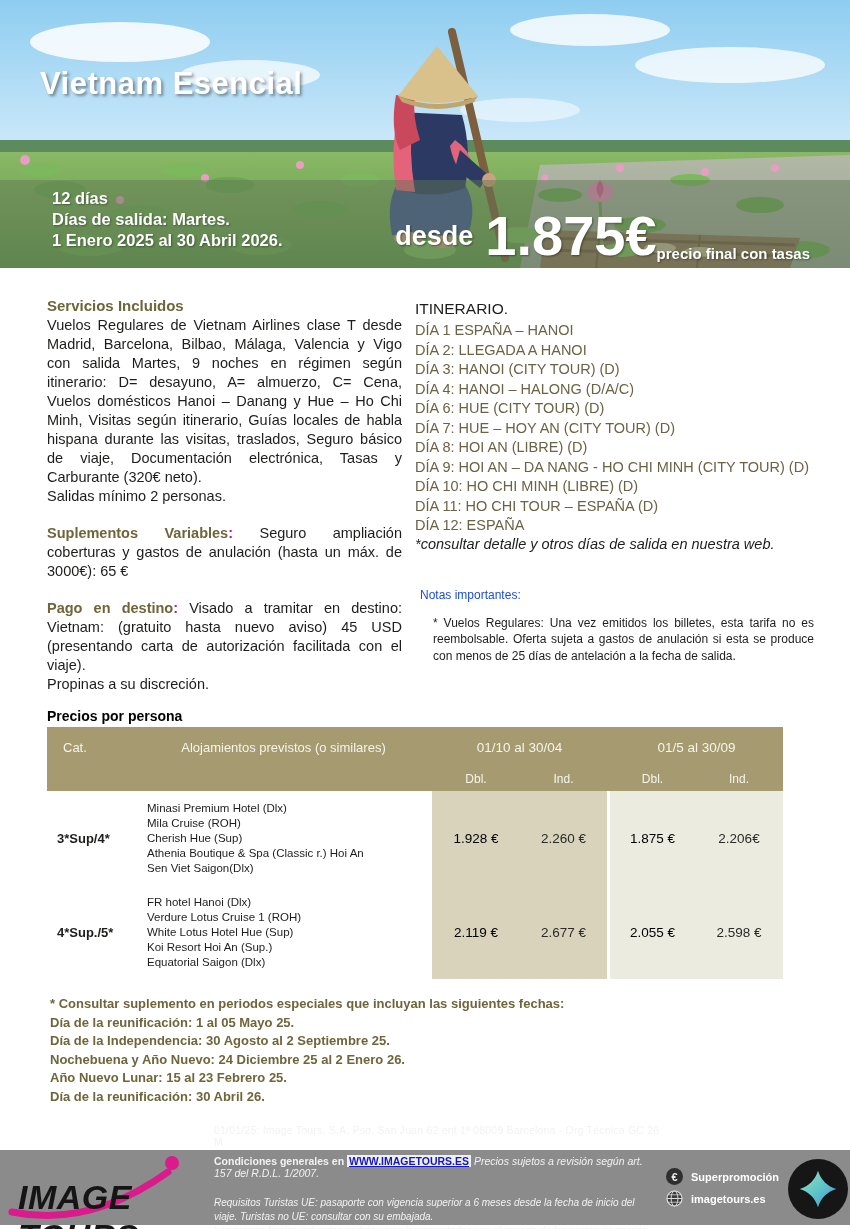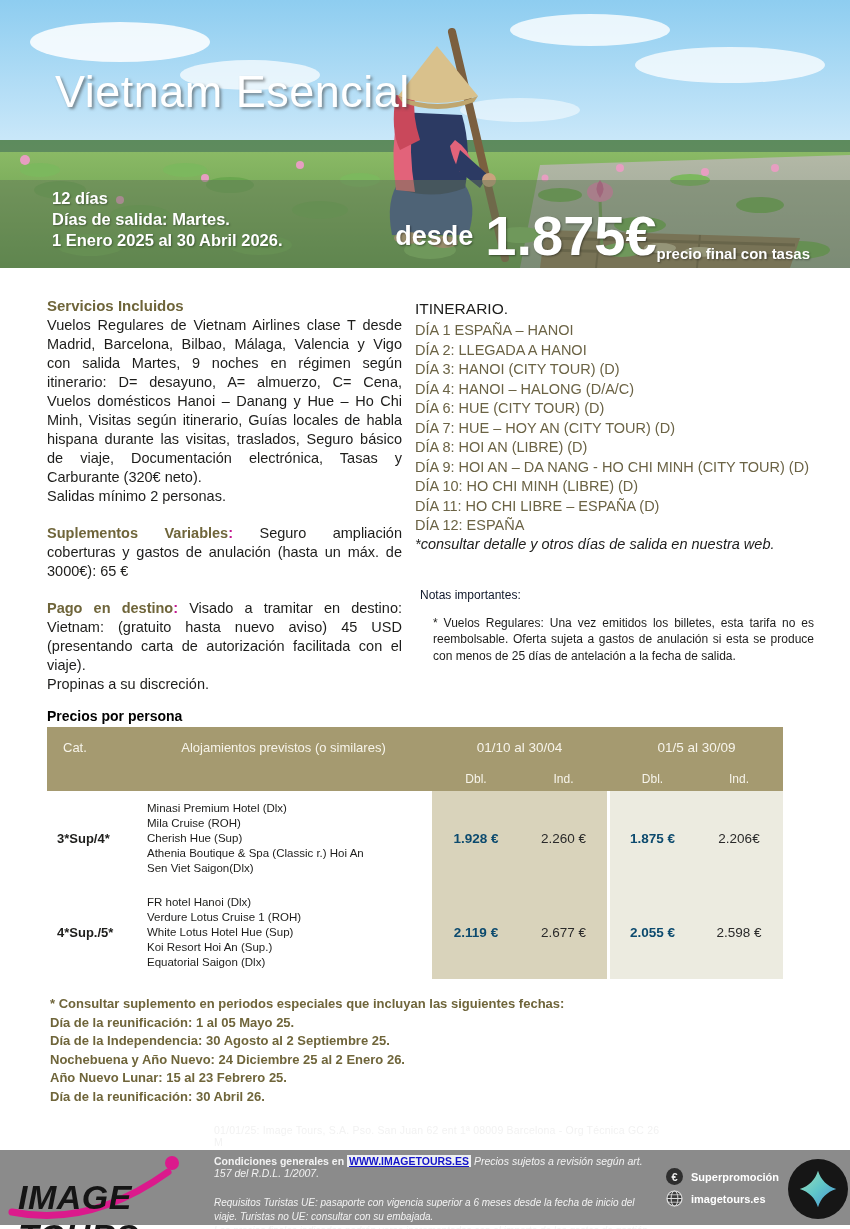--- a/index.html
+++ b/index.html
@@ -3,21 +3,21 @@
 <meta charset="utf-8">
 <style>
   html,body{margin:0;padding:0;background:#ffffff;}
   *{box-sizing:border-box;}
   body{font-family:"Liberation Sans", sans-serif;}
   #page{position:relative;width:850px;height:1229px;margin:0 auto;background:#fff;overflow:hidden;}
 
   
   .hero{position:absolute;left:0;top:0;width:850px;height:268px;overflow:hidden;}
   .hero svg{position:absolute;left:0;top:0;}
-  .hero-title{position:absolute;left:55px;top:66px;font-size:45px;font-weight:400;color:#ffffff;
+  .hero-title{position:absolute;left:40px;top:66px;font-size:31px;font-weight:700;color:#ffffff;
     letter-spacing:.5px;text-shadow:2px 2px 3px rgba(60,60,60,.55);}
   .hero-band{position:absolute;left:0;top:180px;width:850px;height:88px;
     background:rgba(98,118,88,.48);}
   .hero-info{position:absolute;left:52px;top:8px;color:#fff;font-weight:700;font-size:16.5px;
     line-height:21px;text-shadow:1px 1px 2px rgba(0,0,0,.35);}
   .hero-price{position:absolute;right:40px;bottom:6px;display:flex;align-items:flex-end;
     color:#fff;text-shadow:1px 1px 2px rgba(0,0,0,.4);}
   .hero-price .desde{font-size:27px;font-weight:700;margin:0 12px 10px 0;}
   .price-col{display:flex;flex-direction:row;align-items:flex-end;}
   .price-big{font-size:56px;font-weight:700;line-height:52px;}
@@ -28,21 +28,21 @@
   .col-right{position:absolute;left:415px;top:300px;width:415px;color:#1d1d1b;}
   .h-olive{color:#6f653a;font-weight:700;font-size:15px;margin:0 0 2px 0;}
   .body-text{font-size:14.5px;line-height:19px;text-align:justify;margin:0;}
   .lbl-olive{color:#6f653a;font-weight:700;}
   .colon-pink{color:#c3188f;font-weight:700;}
   .spacer18{height:18px;}
   .itin-title{font-size:15.5px;font-weight:400;color:#1d1d1b;margin:0 0 3px 0;}
   .itin-list div{color:#6b6345;font-size:14.5px;line-height:19.5px;}
   .itin-note{font-style:italic;font-size:14.5px;color:#1d1d1b;margin-top:0;}
   .notes-block{margin-top:36px;padding-left:5px;width:412px;}
-  .notes-h{font-size:12px;margin:0 0 2px 0;color:#0f172a;}
+  .notes-h{font-size:12px;margin:0 0 2px 0;color:#1d4ed8;}
   .notes-b{font-size:12px;line-height:16.5px;text-align:justify;margin:13px;color:#1d1d1b;}
 
   
   .pricing{position:absolute;left:47px;top:708px;width:736px;}
   .pricing-title{font-size:14px;font-weight:700;color:#000;margin:0 0 3px 0;}
   .tbl-header{background:#a59a70;color:#f7f4ea;}
   .tbl-grid{display:grid;grid-template-columns:88px 297px 88px 87px 3px 85px 88px;}
   .hr1{height:40px;align-items:center;}
   .hr2{height:24px;align-items:center;}
   .hcat{padding-left:16px;font-size:13px;}
@@ -51,21 +51,21 @@
   .hperiod2{grid-column:6/8;text-align:center;font-size:13.5px;}
   .hsub{text-align:center;font-size:12px;}
   .tbl-body{position:relative;}
   .strip1{position:absolute;left:385px;top:0;width:175px;height:100%;background:#d9d3bb;}
   .strip2{position:absolute;left:563px;top:0;width:173px;height:100%;background:#ecebe0;}
   .trow{position:relative;padding:10px 0 9px 0;}
   .tcat{padding-left:10px;align-self:center;font-weight:700;font-size:13px;color:#1d1d1b;}
   .thotels{padding-left:12px;align-self:center;}
   .thotels div{font-size:11.5px;line-height:15px;color:#1d1d1b;}
   .tprice{align-self:center;text-align:center;font-size:13.5px;color:#2a2a2a;}
-  .tprice.bold{font-weight:700;color:#0c4a6e;}
+  .tprice.bold{font-weight:400;color:#000000;}
 
   
   .special{position:absolute;left:50px;top:995px;width:620px;color:#6f653a;font-weight:700;
     font-size:13px;line-height:18.5px;}
   .special .sp-h{margin-bottom:0;}
 
   
   .footer{position:absolute;left:0;top:1150px;width:850px;height:75px;background:#8b8b8b;
     display:flex;align-items:center;}
   .logo-wrap{position:relative;width:200px;height:75px;flex:0 0 auto;}
@@ -216,21 +216,21 @@
     <div class="itin-list">
         <div class="itin-day">DÍA 1  ESPAÑA – HANOI</div>
         <div class="itin-day">DÍA 2: LLEGADA A HANOI</div>
         <div class="itin-day">DÍA 3: HANOI (CITY TOUR) (D)</div>
         <div class="itin-day">DÍA 4: HANOI – HALONG (D/A/C)</div>
         <div class="itin-day">DÍA 6: HUE (CITY TOUR) (D)</div>
         <div class="itin-day">DÍA 7: HUE – HOY AN (CITY TOUR) (D)</div>
         <div class="itin-day">DÍA 8: HOI AN (LIBRE) (D)</div>
         <div class="itin-day">DÍA 9: HOI AN – DA NANG - HO CHI MINH (CITY TOUR) (D)</div>
         <div class="itin-day">DÍA 10: HO CHI MINH (LIBRE) (D)</div>
-        <div class="itin-day">DÍA 11: HO CHI LIBRE – ESPAÑA (D)</div>
+        <div class="itin-day">DÍA 11: HO CHI TOUR – ESPAÑA (D)</div>
         <div class="itin-day">DÍA 12: ESPAÑA</div>
       </div>
     <div class="itin-note">*consultar detalle y otros días de salida en nuestra web.</div>
     <div class="notes-block">
       <p class="notes-h">Notas importantes:</p>
       <p class="notes-b">* Vuelos Regulares: Una vez emitidos los billetes, esta tarifa no es reembolsable. Oferta sujeta a gastos de anulación si esta se produce con menos de 25 días de antelación a la fecha de  salida.</p>
     </div>
   </div>
 
   <div class="pricing">

